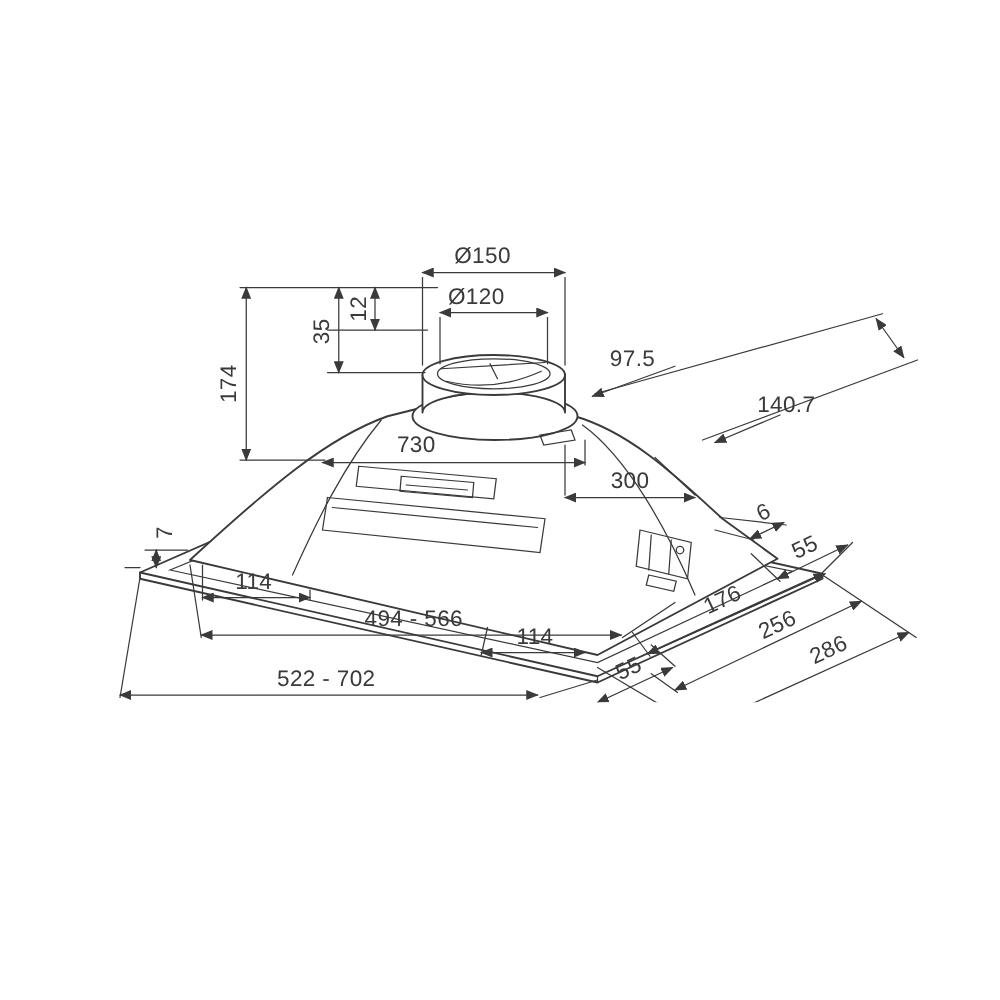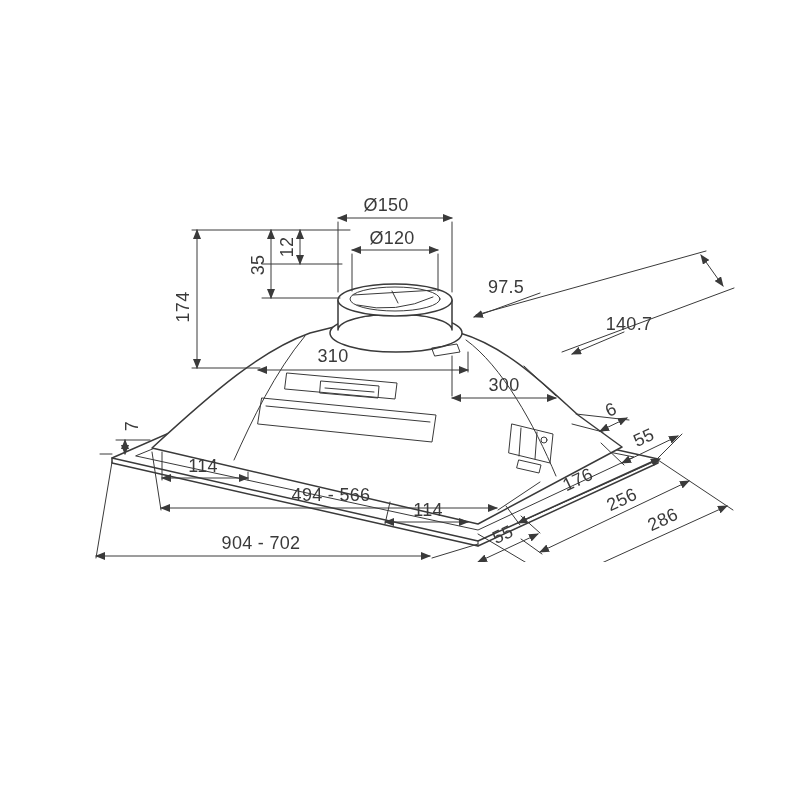--- a/index.html
+++ b/index.html
@@ -119,33 +119,33 @@
       <line class="thin" marker-start="url(#arr)" marker-end="url(#arr)" x1="518" y1="523" x2="660" y2="459"></line>
       <line class="thin" marker-start="url(#arr)" marker-end="url(#arr)" x1="540" y1="552" x2="689" y2="481"></line>
       <line class="thin" marker-start="url(#arr)" marker-end="url(#arr)" x1="560" y1="582" x2="727" y2="506"></line>
       <line class="thin" marker-start="url(#arr)" marker-end="url(#arr)" x1="701" y1="255" x2="723" y2="286"></line>
       <line class="thin" marker-end="url(#arr)" x1="540" y1="293" x2="474" y2="317"></line>
       <line class="thin" marker-end="url(#arr)" x1="624" y1="332" x2="572" y2="354"></line>
     </g>
   </svg>
 
   <span class="dim-label" style="left:386px;top:205px">Ø150</span>
-  <span class="dim-label" style="left:392px;top:238px">Ø120</span>
+  <span class="dim-label" style="left:381px;top:238px">Ø120</span>
   <span class="dim-label r90" style="left:287px;top:247px">12</span>
   <span class="dim-label r90" style="left:258px;top:265px">35</span>
   <span class="dim-label r90" style="left:183px;top:307px">174</span>
-  <span class="dim-label" style="left:333px;top:356px">310</span>
+  <span class="dim-label" style="left:333px;top:356px">730</span>
   <span class="dim-label" style="left:504px;top:385px">300</span>
   <span class="dim-label" style="left:506px;top:287px">97.5</span>
   <span class="dim-label" style="left:629px;top:324px">140.7</span>
   <span class="dim-label r90" style="left:132px;top:426px">7</span>
   <span class="dim-label" style="left:203px;top:466px">114</span>
   <span class="dim-label" style="left:331px;top:495px">494 - 566</span>
   <span class="dim-label" style="left:428px;top:510px">114</span>
-  <span class="dim-label" style="left:261px;top:543px">904 - 702</span>
+  <span class="dim-label" style="left:261px;top:543px">522 - 702</span>
   <span class="dim-label r25" style="left:503px;top:535px">55</span>
   <span class="dim-label r25" style="left:611px;top:410px">6</span>
   <span class="dim-label r25" style="left:644px;top:438px">55</span>
   <span class="dim-label r25" style="left:578px;top:480px">176</span>
   <span class="dim-label r25" style="left:622px;top:500px">256</span>
   <span class="dim-label r25" style="left:663px;top:520px">286</span>
 
 </div>
 
 </body></html>

